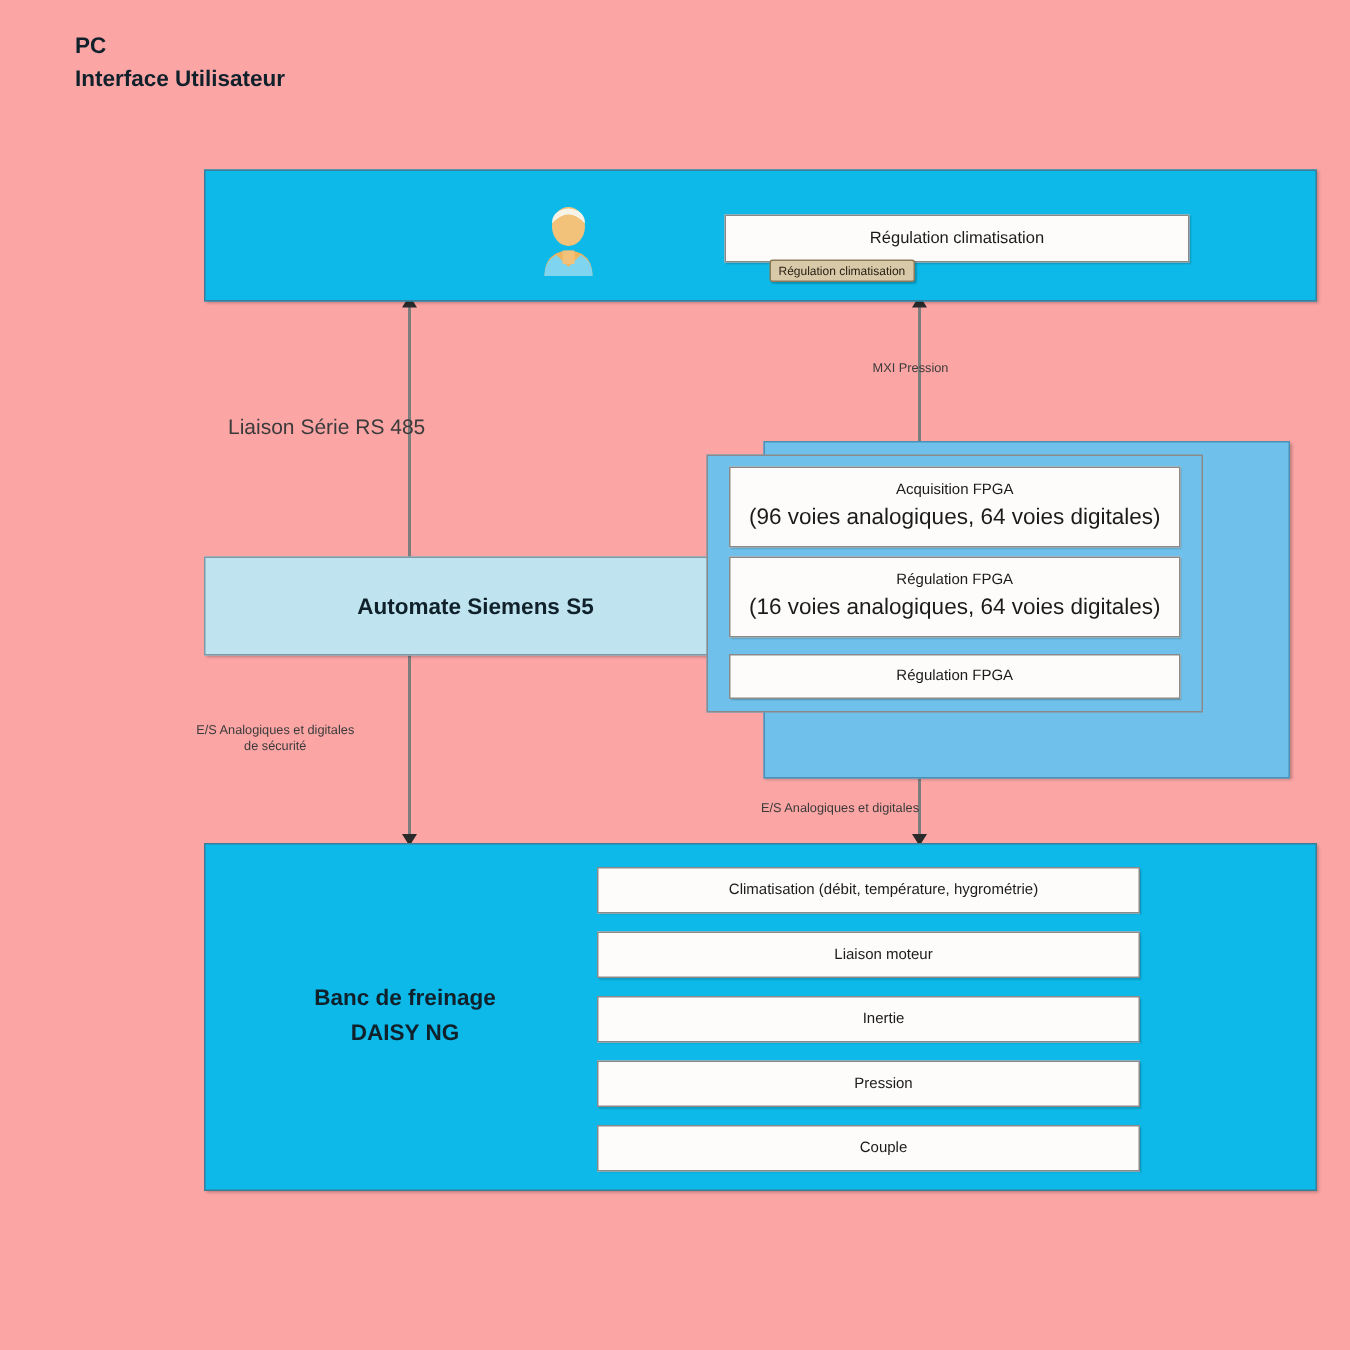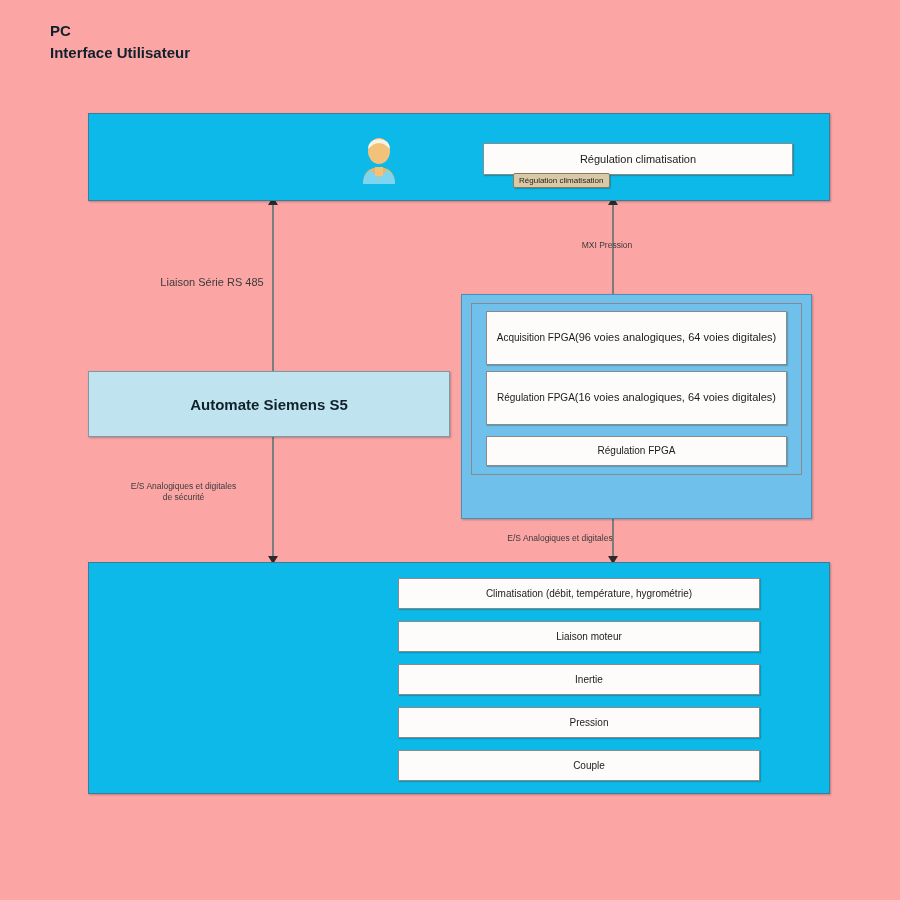--- a/index.html
+++ b/index.html
@@ -23,20 +23,21 @@
     background: #fca5a5;
   }
 
   
   .blk {
     position: absolute;
     box-sizing: border-box;
     background: #0cb9e8;
     border: 1px solid #3a7d99;
     box-shadow: 1px 1px 2px rgba(0,0,0,0.25);
+    margin-left: 48px;
   }
 
   .whitebox {
     position: absolute;
     box-sizing: border-box;
     background: #fdfcfa;
     border: 1px solid #8a8a8a;
     display: flex;
     align-items: center;
     justify-content: center;
@@ -123,24 +124,24 @@
     position: absolute;
     left: 471px; top: 303px;
     width: 331px; height: 172px;
     box-sizing: border-box;
     border: 1px solid #8a8a8a;
     background: #6fc0ea;
   }
   .fpga-box {
     font-size: 10px;
     line-height: 1.45;
-    flex-direction: row;
+    flex-direction: column;
   }
   .fpga-box .ln1 { display:block; }
-  .fpga-box .ln2 { display:block; font-size: 11px; }
+  .fpga-box .ln2 { display:block; font-size: 15px; }
 
   #fpga-acq  { left: 486px; top: 311px; width: 301px; height: 54px; }
   #fpga-gen  { left: 486px; top: 371px; width: 301px; height: 54px; }
   #fpga-reg  { left: 486px; top: 436px; width: 301px; height: 30px; }
 
   #crio-name {
     position: absolute;
     left: 461px; top: 478px;
     width: 351px;
     text-align: center;
@@ -202,21 +203,21 @@
   
   #conn-b-line { left: 612px; top: 201px; height: 95px; }
   #conn-b-head { left: 608px; top: 197px; }
   #conn-b2-line { left: 612px; top: 519px; height: 45px; }
   #conn-b2-head { left: 608px; top: 556px; }
 
   
   #lbl-rs485 {
     left: 152px; top: 276px;
     width: 120px;
-    font-size: 11px;
+    font-size: 14px;
   }
   #lbl-mxi {
     left: 552px; top: 240px;
     width: 110px;
     font-size: 8.5px;
   }
   #lbl-es-secu {
     left: 96px; top: 481px;
     width: 175px;
     font-size: 8.5px;
@@ -281,20 +282,22 @@
   <div class="whitebox fpga-box" id="fpga-gen">
     <span class="ln1">Régulation FPGA</span>
     <span class="ln2">(16 voies analogiques, 64 voies digitales)</span>
   </div>
   <div class="whitebox fpga-box" id="fpga-reg">
     <span class="ln1">Régulation FPGA</span>
   </div>
 
 
   <div class="blk" id="bench-block"></div>
+  <div id="bench-label">Banc de freinage
+DAISY NG</div>
 
   <div class="whitebox sensor-box" id="sensor-0">
     <span>Climatisation (débit, température, hygrométrie)</span>
   </div>
   <div class="whitebox sensor-box" id="sensor-1">
     <span>Liaison moteur</span>
   </div>
   <div class="whitebox sensor-box" id="sensor-2">
     <span>Inertie</span>
   </div>

